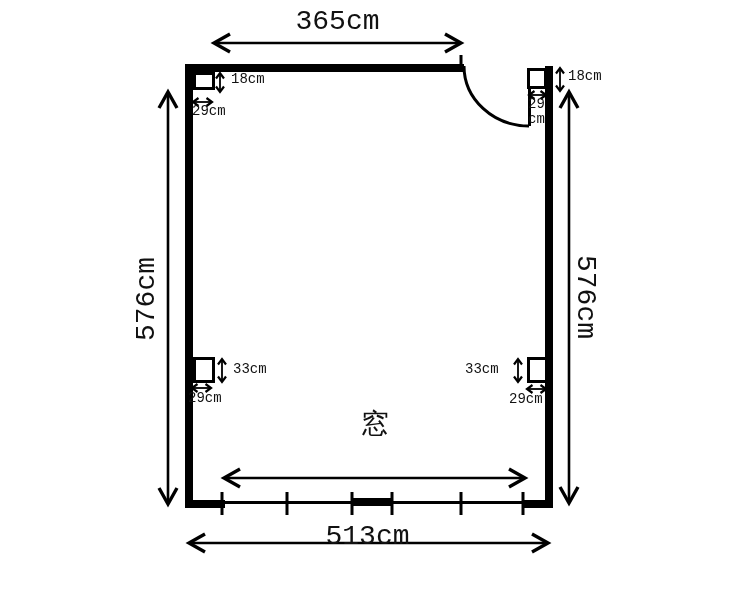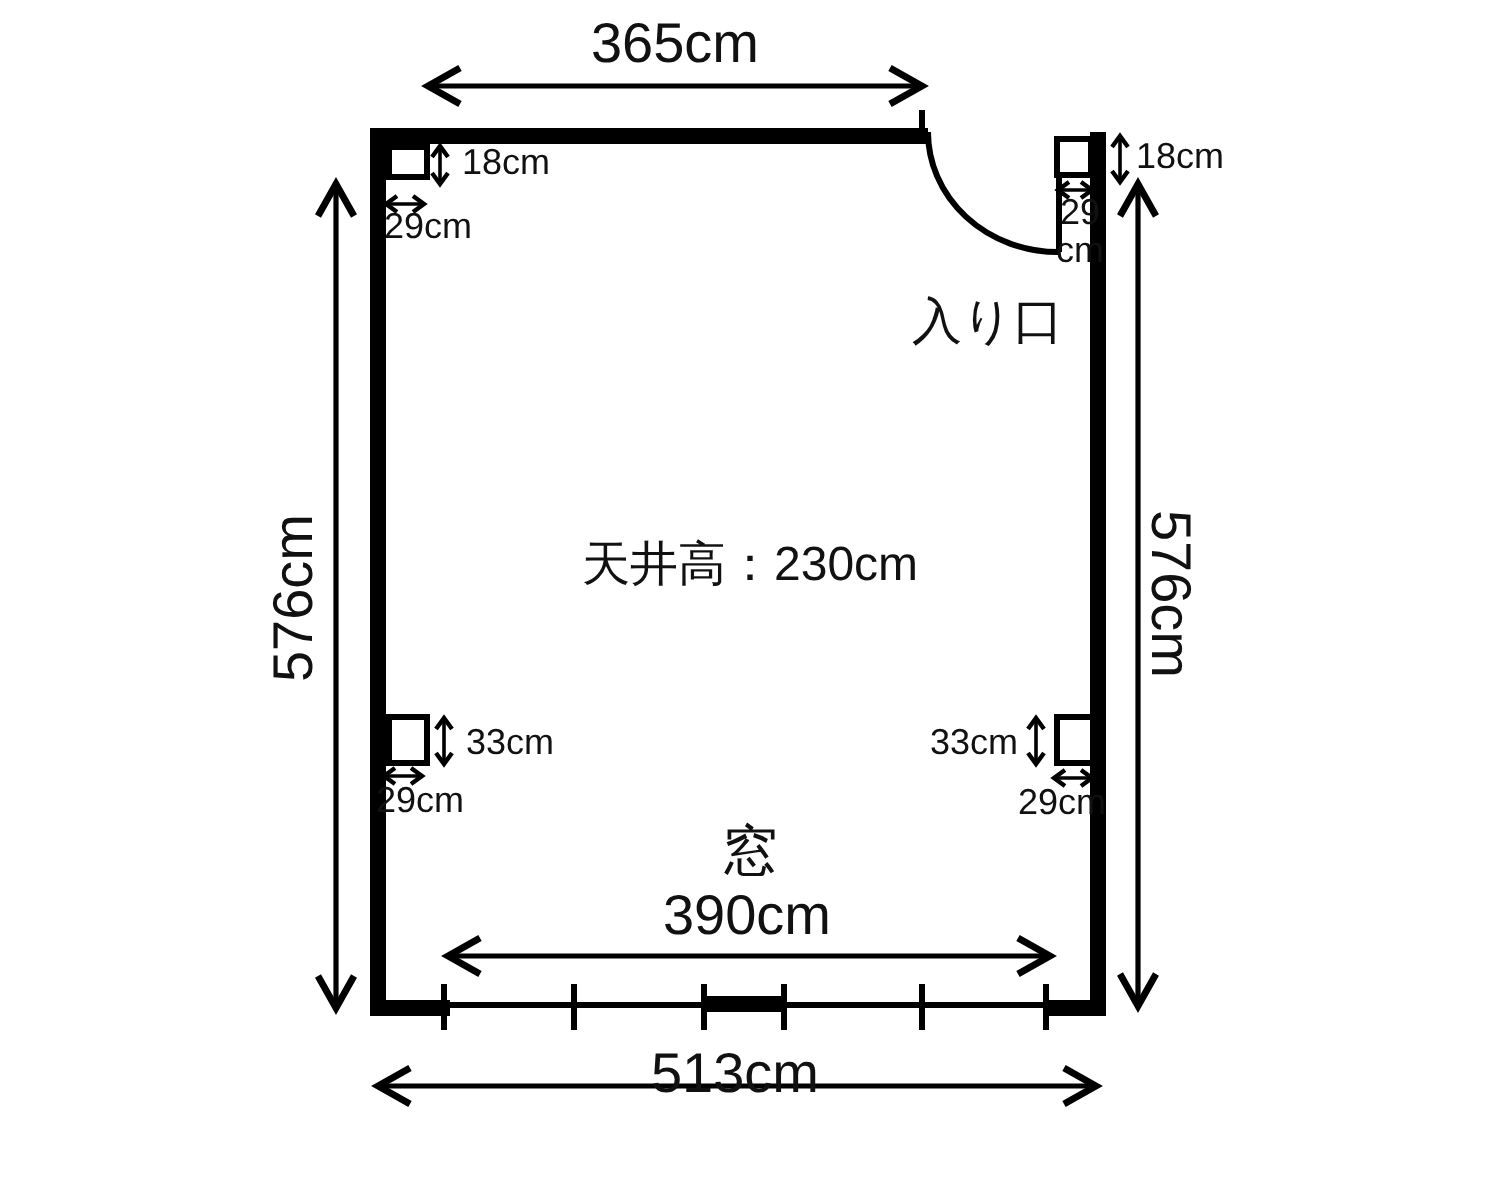--- a/index.html
+++ b/index.html
@@ -1,24 +1,24 @@
 <!DOCTYPE html>
 <html><head>
 <meta charset="utf-8">
 <style>
   html,body{margin:0;padding:0;background:#fff;}
   #stage{
     position:relative;width:666px;height:600px;background:#fff;overflow:hidden;
-    font-family:Liberation Sans, sans-serif;color:#111;
+    font-family:Liberation Mono, monospace;color:#111;
   }
   #plan-svg{position:absolute;left:0;top:0;}
   .lbl{position:absolute;line-height:1.15;white-space:nowrap;color:#111;}
   .lbl-big{font-size:28px;}
   .lbl-mid{font-size:24px;}
-  .lbl-small{font-size:18px;}
+  .lbl-small{font-size:14px;}
   .center{text-align:center;}
   .rot-left{transform:rotate(-90deg);transform-origin:center center;}
   .rot-right{transform:rotate(90deg);transform-origin:center center;}
   .two-line{white-space:pre-line;line-height:1.05;text-align:center;}
 </style>
 </head>
 <body>
 
 <div id="stage">
 
@@ -111,28 +111,25 @@
     </svg>
 
   <div class="lbl lbl-big center" style="left:270px;top:6px;width:135px;">365cm</div>
 
   <div class="lbl lbl-big center" style="left:300px;top:521px;width:135px;">513cm</div>
 
   <div class="lbl lbl-big center rot-left" style="left:96px;top:284px;width:100px;height:30px;">576cm</div>
 
   <div class="lbl lbl-big center rot-right" style="left:536px;top:282px;width:100px;height:30px;">576cm</div>
 
-  <div class="lbl lbl-mid" style="left:291px;top:269px;">天井高：230cm</div>
 
-  <div class="lbl" style="left:456px;top:147px;font-size:25px;">入り口</div>
 
 
   <div class="lbl lbl-big center" style="left:340px;top:410px;width:70px;">窓</div>
 
-  <div class="lbl lbl-big center" style="left:306px;top:442px;width:135px;">390cm</div>
 
   <div class="lbl lbl-small" style="left:231px;top:71px;">18cm</div>
   <div class="lbl lbl-small" style="left:192px;top:103px;">29cm</div>
 
   <div class="lbl lbl-small" style="left:568px;top:68px;">18cm</div>
   <div class="lbl lbl-small two-line" style="left:528px;top:97px;">29
 cm</div>
 
   <div class="lbl lbl-small" style="left:233px;top:361px;">33cm</div>
   <div class="lbl lbl-small" style="left:188px;top:390px;">29cm</div>

